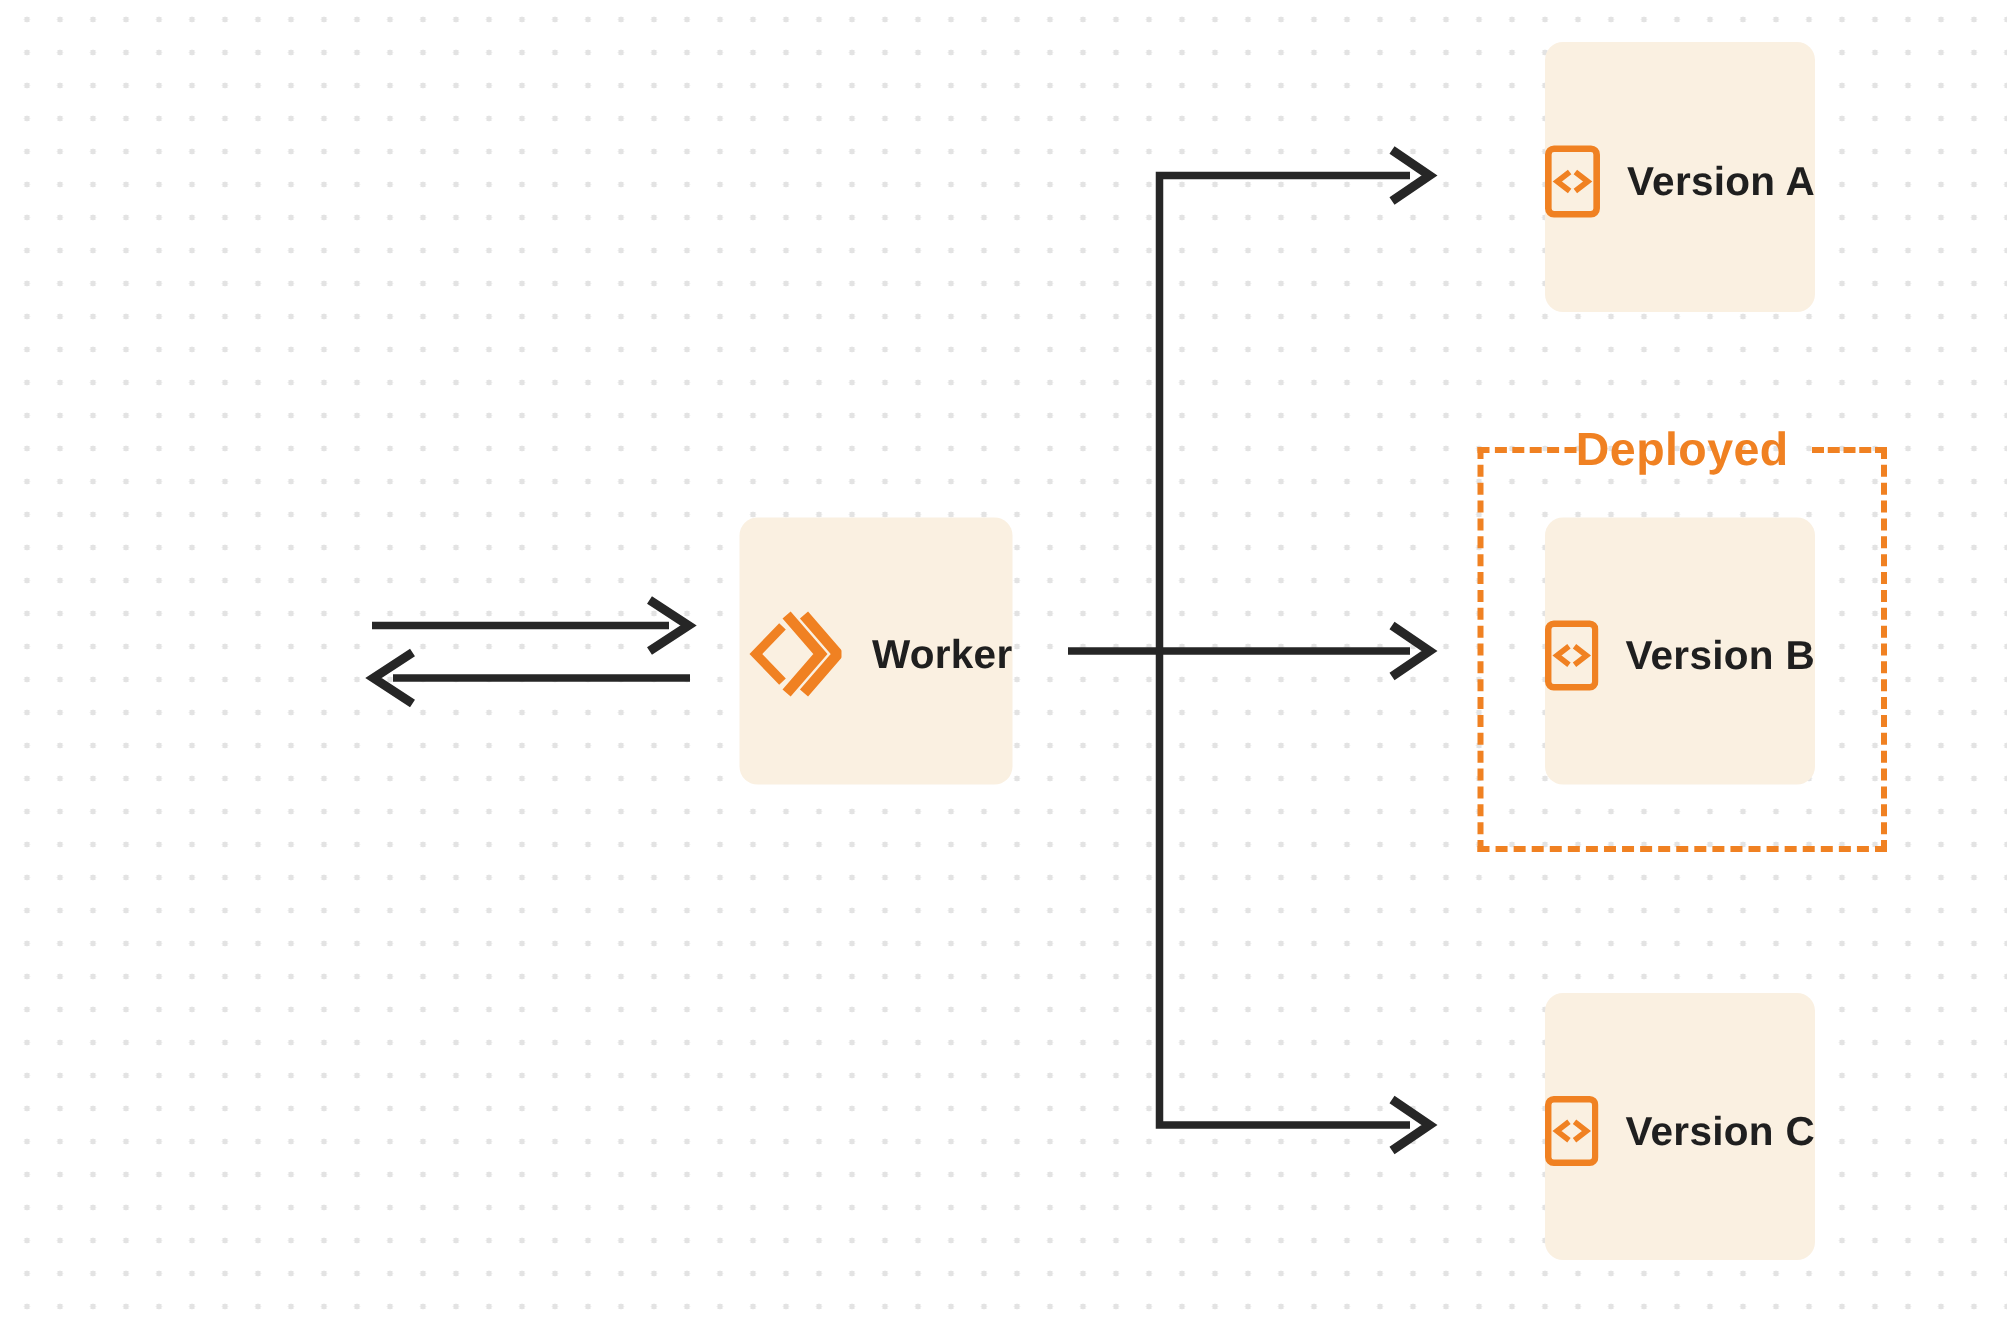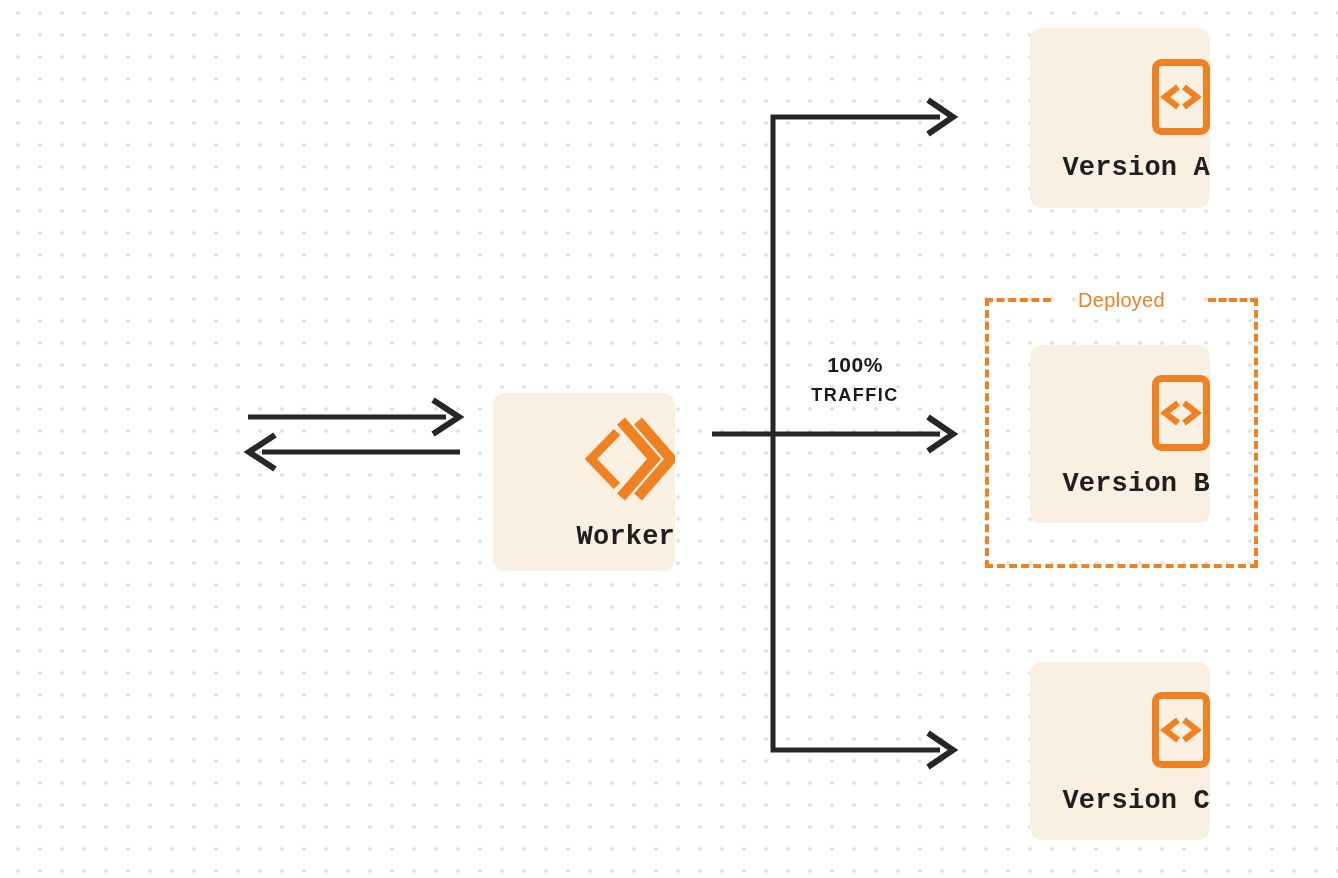--- a/index.html
+++ b/index.html
@@ -20,25 +20,24 @@
   }
   .arrows {
     position: absolute;
     left: 0;
     top: 0;
     pointer-events: none;
   }
   .node {
     position: absolute;
     display: flex;
-    flex-direction: column;
-    align-items: flex-end;
+    flex-direction: row;
+    align-items: center;
     justify-content: center;
     border-radius: 12px;
-    font-family: Liberation Mono, monospace;
   }
   .node-label {
     font-weight: 700;
     font-size: 27px;
     color: #1f1f1f;
     letter-spacing: 0.2px;
     white-space: nowrap;
   }
   .client {
     left: 30px;
@@ -49,21 +48,20 @@
   }
   .worker {
     left: 493px;
     top: 345px;
     width: 182px;
     height: 178px;
     background: #faf0e1;
     gap: 20px;
     padding-top: 4px;
     box-sizing: border-box;
-    margin-top: 48px;
   }
   .worker-icon { width: 100px; height: 86px; }
   .version {
     left: 1030px;
     width: 180px;
     height: 178px;
     background: #faf0e1;
     gap: 18px;
     padding-top: 6px;
     box-sizing: border-box;
@@ -96,22 +94,22 @@
   .edge-left   { left: 0; top: 0; bottom: 0; width: 0; border-left: 4px dashed #f08122; }
   .edge-right  { right: 0; top: 0; bottom: 0; width: 0; border-right: 4px dashed #f08122; }
   .edge-bottom { left: 0; right: 0; bottom: 0; height: 0; border-bottom: 4px dashed #f08122; }
   .edge-top-a  { left: 0; top: 0; width: 66px; height: 0; border-top: 4px dashed #f08122; }
   .edge-top-b  { right: 0; top: 0; width: 50px; height: 0; border-top: 4px dashed #f08122; }
   .deployed-label {
     position: absolute;
     top: 2px;
     left: 50%;
     transform: translate(-50%, -50%);
-    font-weight: 400;
-    font-size: 20px;
+    font-weight: 700;
+    font-size: 31px;
     color: #f08122;
     letter-spacing: 0.3px;
     white-space: nowrap;
   }
 </style>
 </head>
 <body>
 
 <div class="canvas">
 
@@ -144,24 +142,20 @@
     <svg class="worker-icon" viewBox="0 0 100 86" aria-hidden="true">
       <g fill="none" stroke="#f08122" stroke-linecap="butt" stroke-linejoin="miter">
         <path d="M42 16 L16 43 L42 70" stroke-width="9"></path>
         <path d="M46 5 L79 43 L46 81" stroke-width="10.5"></path>
         <path d="M63 5 L96 43 L63 81" stroke-width="10.5"></path>
       </g>
     </svg>
     <span class="node-label">Worker</span>
   </div>
 
-  <div class="traffic">
-    <div class="traffic-line1">100%</div>
-    <div class="traffic-line2">TRAFFIC</div>
-  </div>
 
   <div class="deployed">
     <div class="edge edge-left"></div>
     <div class="edge edge-right"></div>
     <div class="edge edge-bottom"></div>
     <div class="edge edge-top-a"></div>
     <div class="edge edge-top-b"></div>
     <span class="deployed-label">Deployed</span>
   </div>
 

